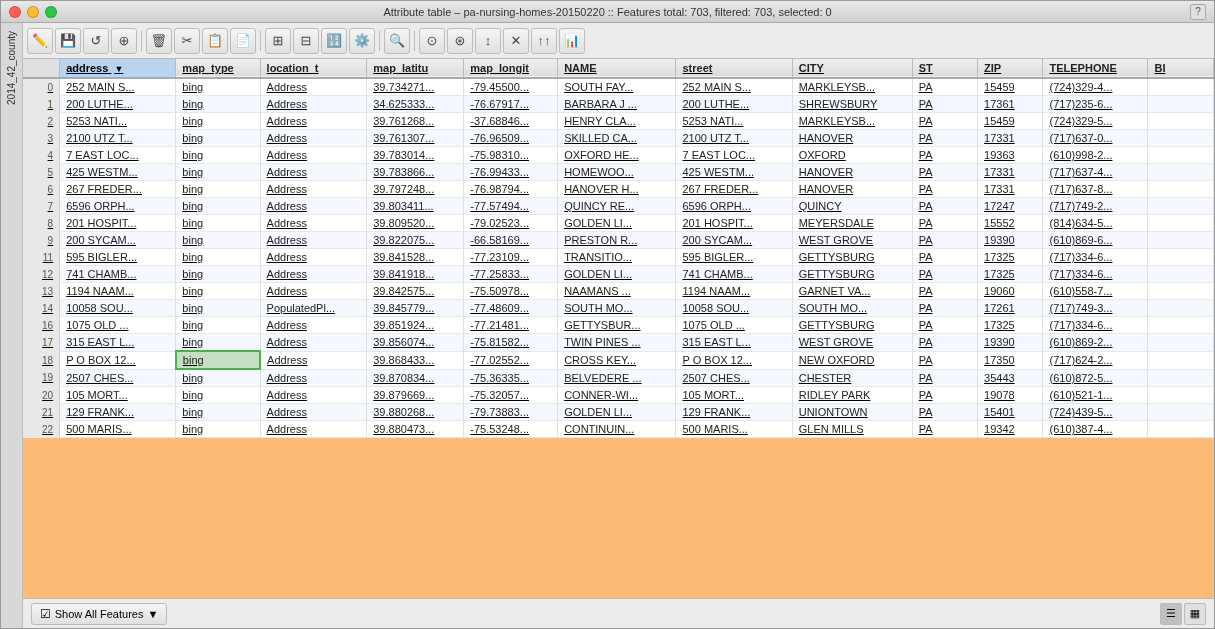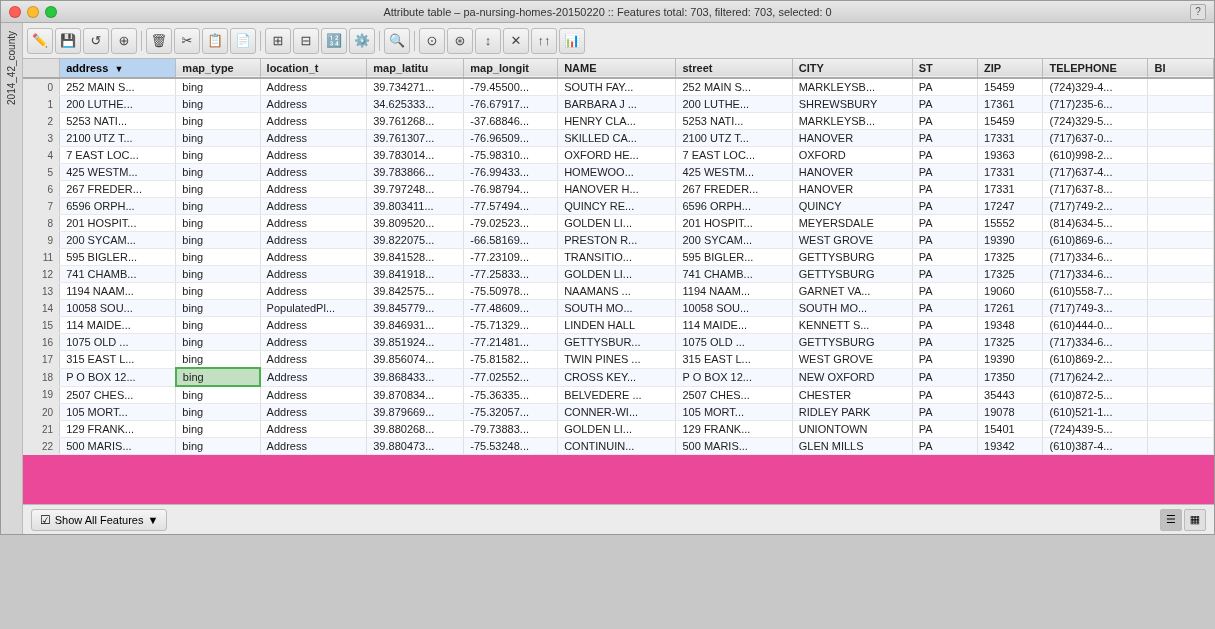--- a/index.html
+++ b/index.html
@@ -7,21 +7,21 @@
       font-family: -apple-system, BlinkMacSystemFont, "Helvetica Neue", Arial, sans-serif;
       font-size: 11px;
       background: #c8c8c8;
       width: 1215px;
       height: 629px;
       overflow: hidden;
     }
 
     .window {
       width: 1215px;
-      height: 535px;
+      height: 629px;
       background: #ececec;
       border: 1px solid #999;
       display: flex;
       flex-direction: column;
     }
 
     .title-bar {
       background: linear-gradient(to bottom, #e8e8e8, #d0d0d0);
       border-bottom: 1px solid #aaa;
       height: 22px;
@@ -134,21 +134,22 @@
     .toolbar-separator {
       width: 1px;
       height: 20px;
       background: #bbb;
       margin: 0 2px;
     }
 
     .table-container {
       flex: 1;
       overflow: auto;
-      background: #ec4899;
+      background: #fdba74;
+      text-decoration: underline;
     }
 
     table {
       border-collapse: collapse;
       width: max-content;
       min-width: 100%;
     }
 
     thead tr {
       background: linear-gradient(to bottom, #f0f0f0, #dcdcdc);
@@ -527,35 +528,20 @@
                 <td>-77.48609...</td>
                 <td>SOUTH MO...</td>
                 <td>10058 SOU...</td>
                 <td>SOUTH MO...</td>
                 <td>PA</td>
                 <td>17261</td>
                 <td>(717)749-3...</td>
                 <td></td>
               </tr>
               <tr>
-                <td class="row-num">15</td>
-                <td>114 MAIDE...</td>
-                <td>bing</td>
-                <td>Address</td>
-                <td>39.846931...</td>
-                <td>-75.71329...</td>
-                <td>LINDEN HALL</td>
-                <td>114 MAIDE...</td>
-                <td>KENNETT S...</td>
-                <td>PA</td>
-                <td>19348</td>
-                <td>(610)444-0...</td>
-                <td></td>
-              </tr>
-              <tr>
                 <td class="row-num">16</td>
                 <td>1075 OLD ...</td>
                 <td>bing</td>
                 <td>Address</td>
                 <td>39.851924...</td>
                 <td>-77.21481...</td>
                 <td>GETTYSBUR...</td>
                 <td>1075 OLD ...</td>
                 <td>GETTYSBURG</td>
                 <td>PA</td>

